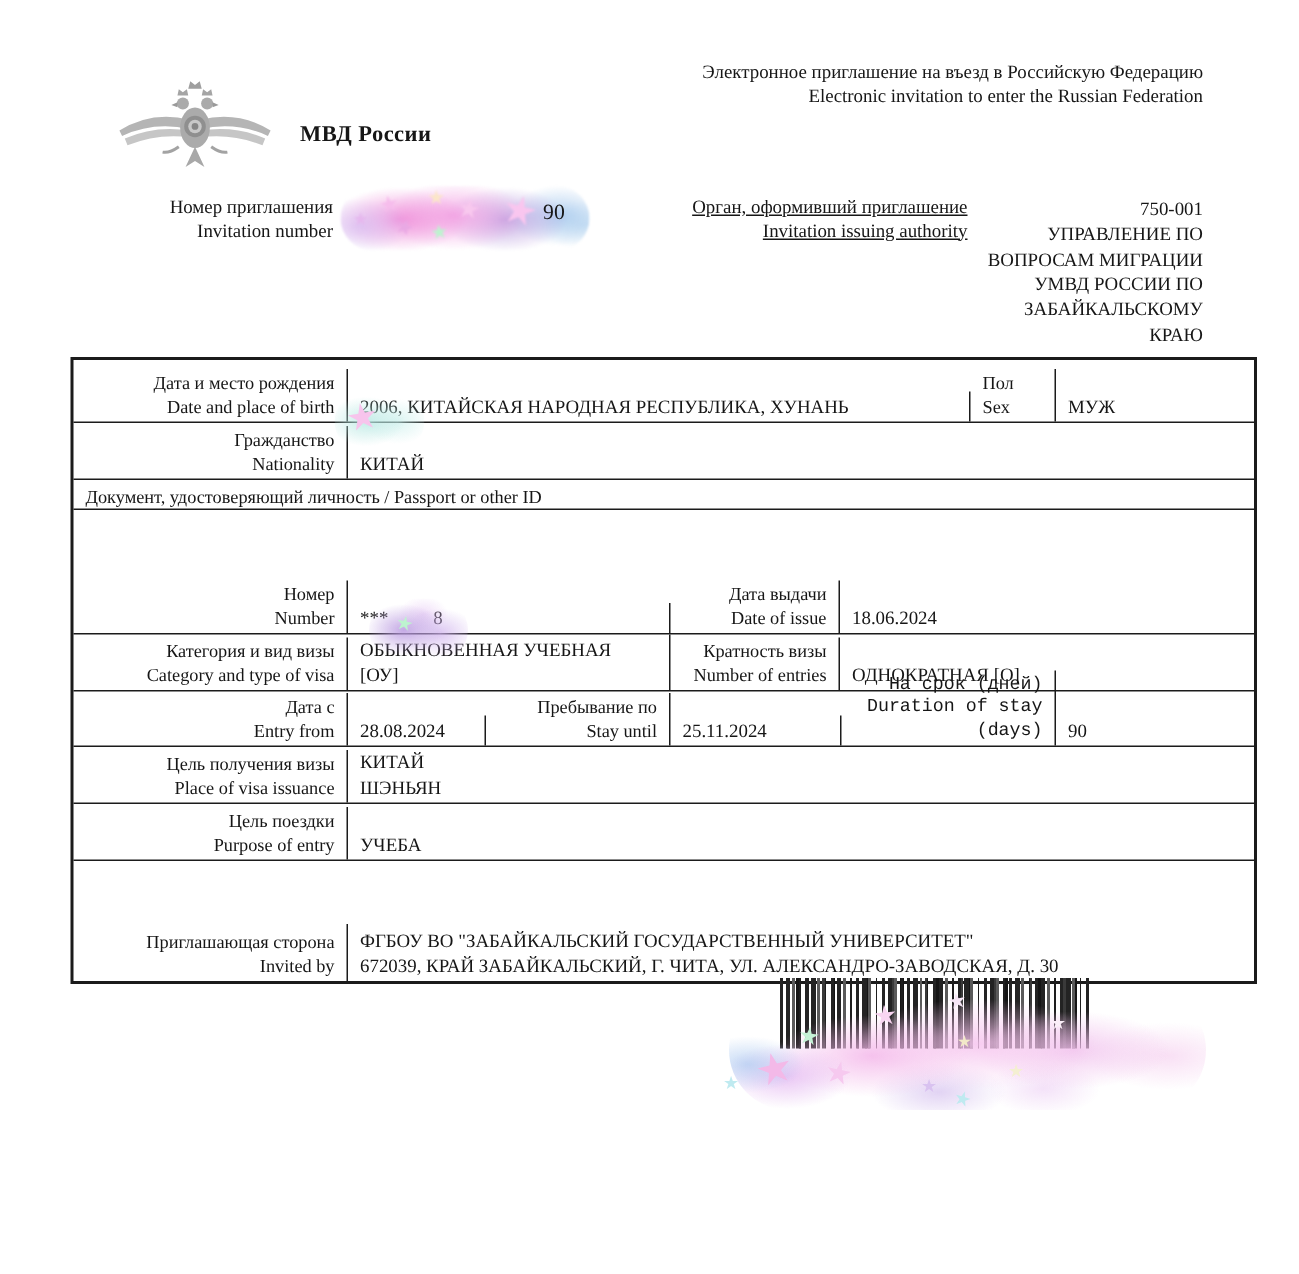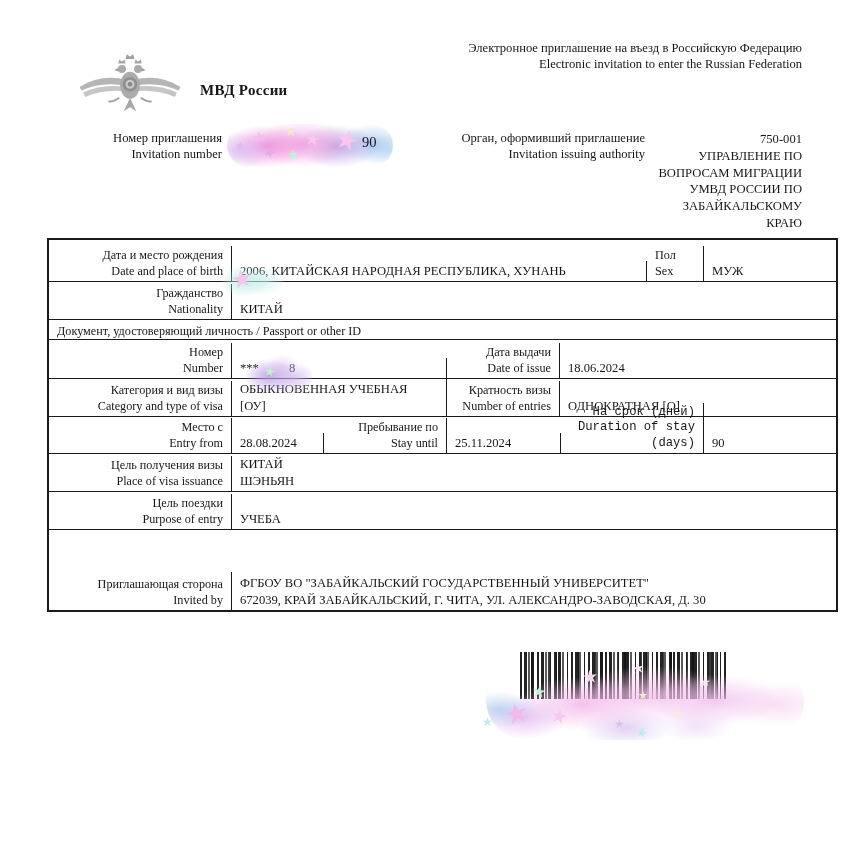--- a/index.html
+++ b/index.html
@@ -10,21 +10,21 @@
   
   .hdr-right { position:absolute; top:41px; right:64px; text-align:right;
                font-size:12.6px; line-height:15.5px; }
   .emblem { position:absolute; left:76px; top:50px; }
   .mvd-name { position:absolute; left:200px; top:82px; font-size:15px; font-weight:bold; letter-spacing:.3px; }
 
   
   .inv-label { position:absolute; top:131px; left:0; width:222px; text-align:right;
                font-size:12.6px; line-height:15.5px; }
   .auth-label { position:absolute; top:131px; left:420px; width:225px; text-align:right;
-                font-size:12.6px; line-height:15.5px; }
+                font-size:12.6px; line-height:15.5px;text-decoration:underline; }
   .auth-value { position:absolute; top:131px; right:64px; width:190px; text-align:right;
                 font-size:12.6px; line-height:16.8px; white-space:pre-line; }
   .inv-number-visible { position:absolute; left:362px; top:134px; font-size:14.5px; z-index:4; }
 
   
   .sticker { position:absolute; pointer-events:none; }
   .star { position:absolute; line-height:1; pointer-events:none; }
   .stk-top { left:227px; top:124px; width:166px; height:43px; border-radius:22px; z-index:3;
     filter: blur(.6px);
     background:
@@ -50,21 +50,21 @@
   .trow { display:flex; border-bottom:1.5px solid #1b1b1b;align-items:flex-end; }
   .trow:last-child { border-bottom:none; }
   .cell { border-right:1.5px solid #1b1b1b; display:flex; flex-direction:column;
           justify-content:center; padding:2px 8px; position:relative; overflow:visible; }
   .cell:last-child { border-right:none; }
   .cell.label { align-items:flex-end; text-align:right; font-size:12.2px; line-height:1.26; }
   .cell.value { align-items:flex-start; text-align:left; font-size:12.6px; line-height:1.3; }
   .pre { white-space:pre-line; }
   .c-label { width:183px; flex:none; }
   .r1 { height:42px; } .r2 { height:38px;font-family:Liberation Serif, serif; } .r3 { height:20px; }
-  .r4 { height:39px; } .r5 { height:38px; } .r6 { height:37px; }
+  .r4 { height:39px;margin-top:44px; } .r5 { height:38px; } .r6 { height:37px; }
   .r7 { height:38px; } .r8 { height:38px; } .r9 { height:80px; }
   .w415 { width:415px; flex:none; } .w57 { width:57px; flex:none; }
   .w215 { width:215px; flex:none; } .w113 { width:113px; flex:none; }
   .w92 { width:92px; flex:none; } .w123 { width:123px; flex:none; }
   .w114 { width:114px; flex:none; } .w143 { width:143px; flex:none;font-family:Liberation Mono, monospace; }
   .grow { flex:1; }
   .r3 .cell { flex-direction:row; justify-content:flex-start; align-items:center;
               font-size:12.2px; padding:0 8px; }
   .r9 .cell { justify-content:flex-start; padding-top:5px; }
   .numgap { display:inline-block; width:30px; }
@@ -220,21 +220,21 @@
         <span>Кратность визы</span>
         <span>Number of entries</span>
       </div>
       <div class="cell value grow">
         <span>ОДНОКРАТНАЯ [О]</span>
       </div>
     </div>
 
     <div class="trow r6">
       <div class="cell label c-label">
-        <span>Место с</span>
+        <span>Дата с</span>
         <span>Entry from</span>
       </div>
       <div class="cell value w92">
         <span>28.08.2024</span>
       </div>
       <div class="cell label w123">
         <span>Пребывание по</span>
         <span>Stay until</span>
       </div>
       <div class="cell value w114">

